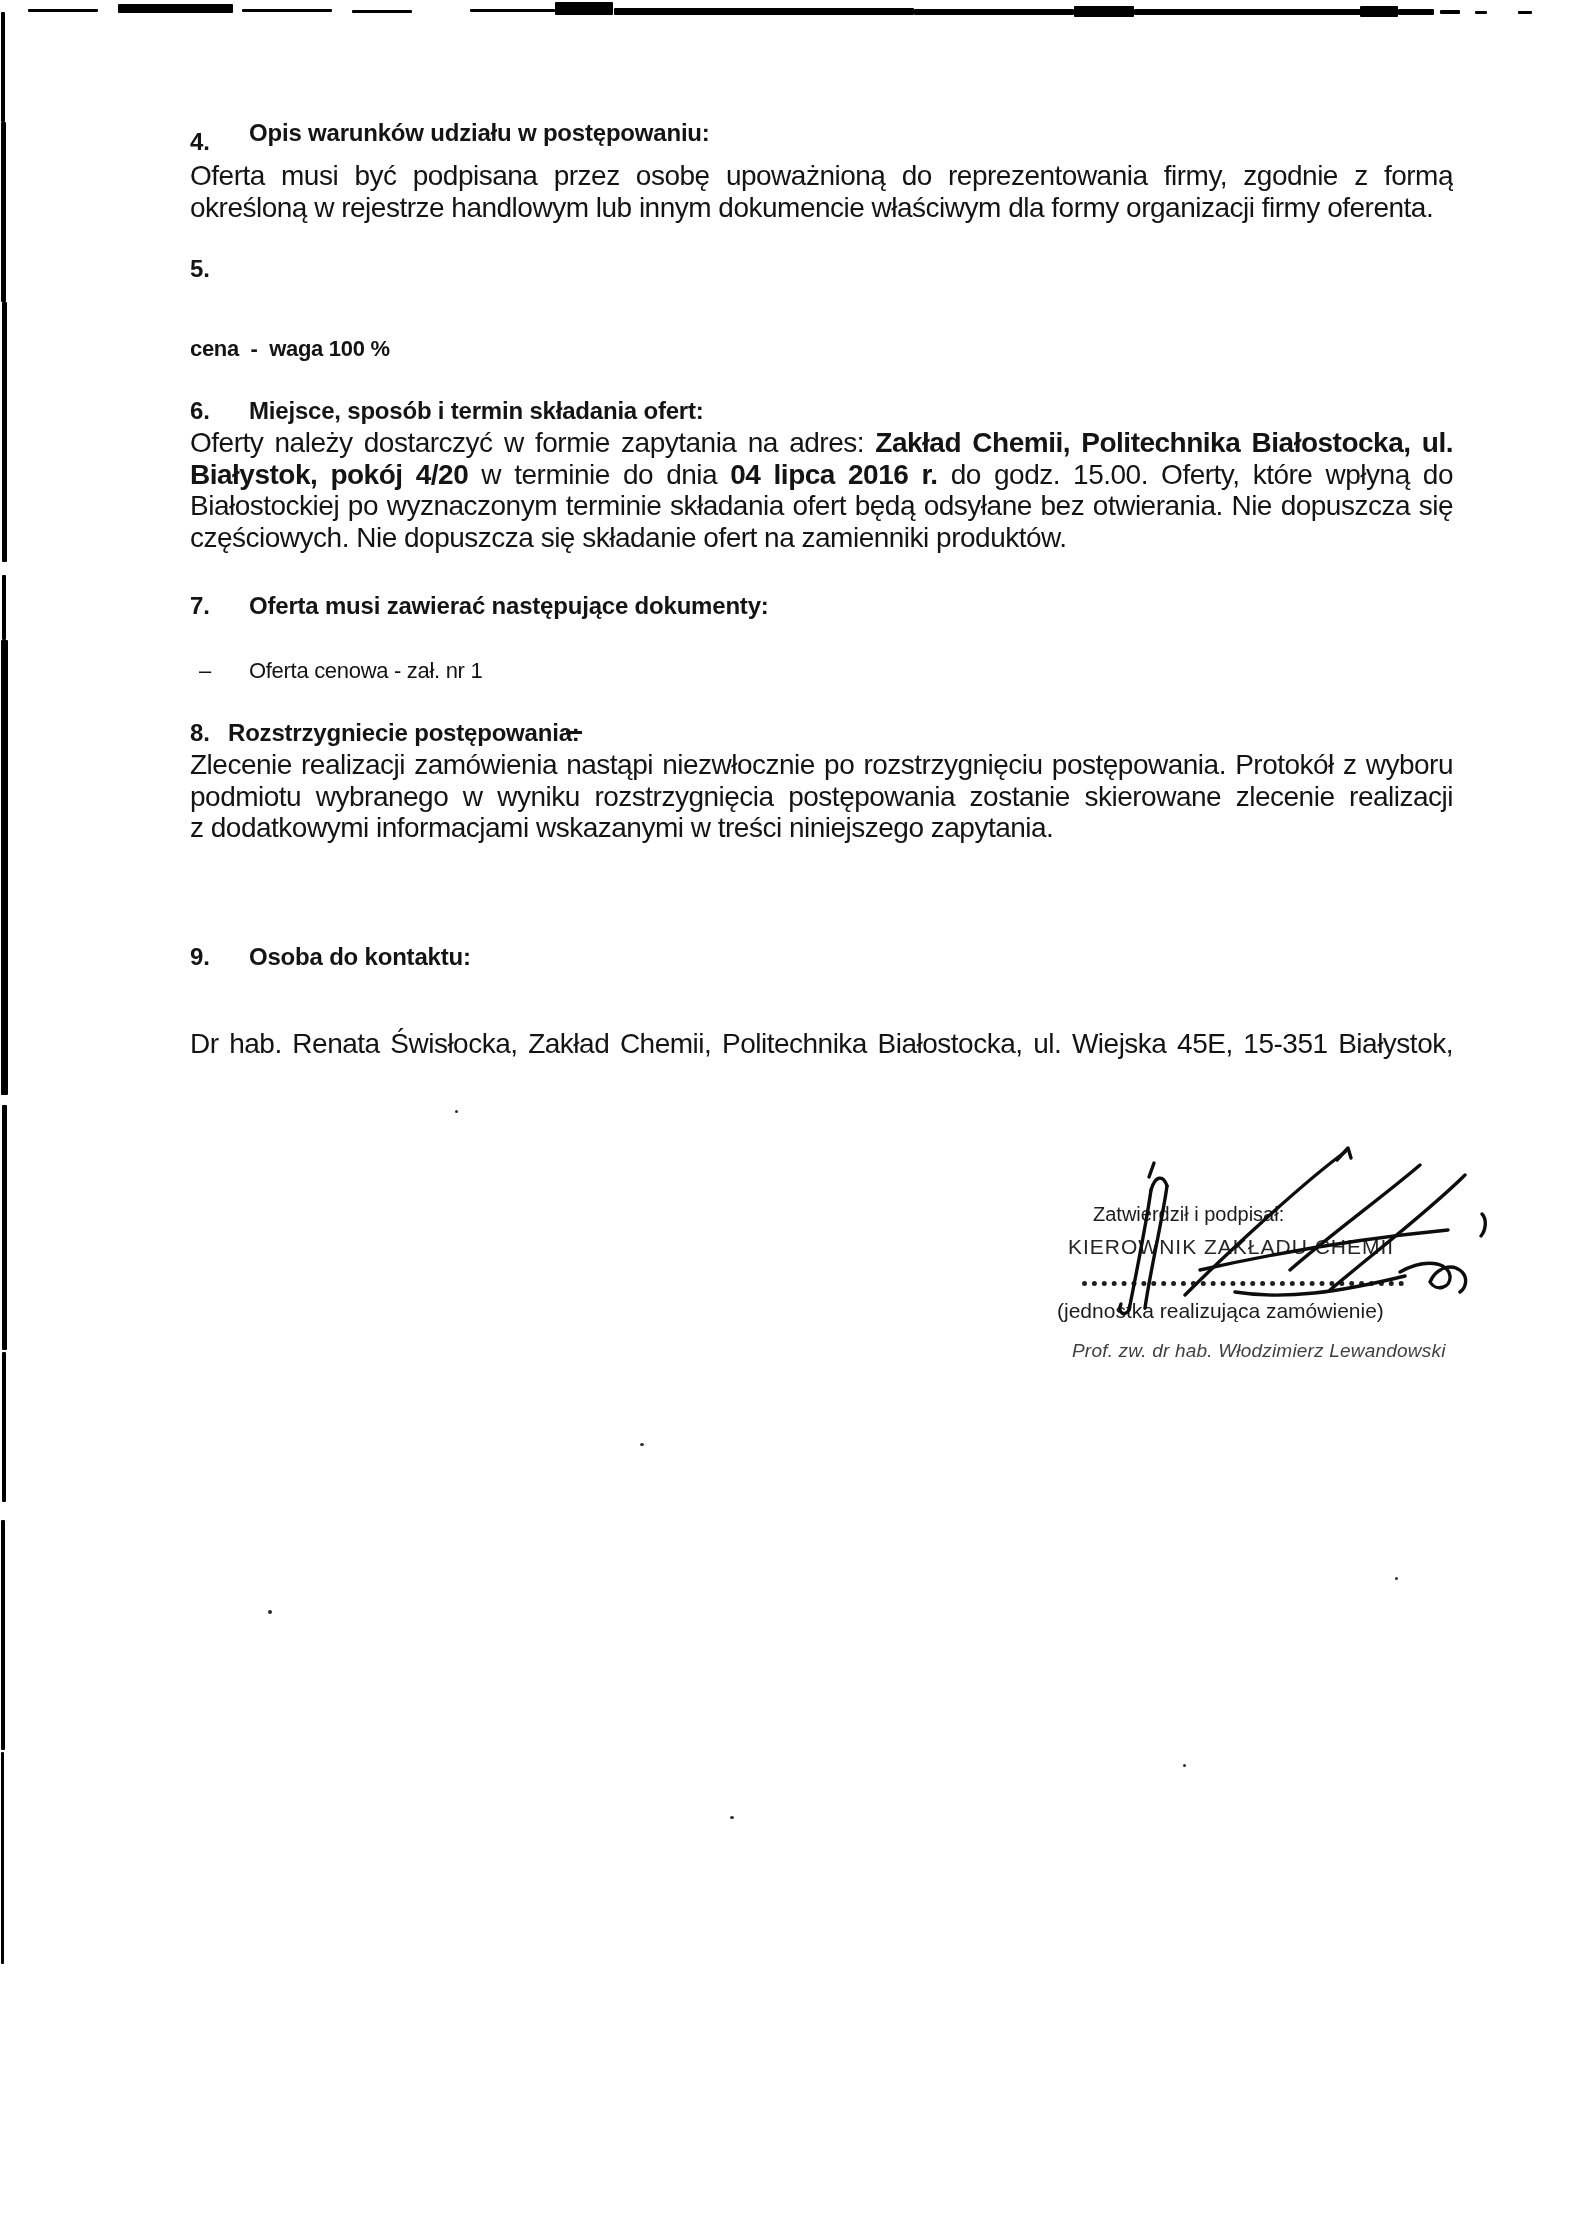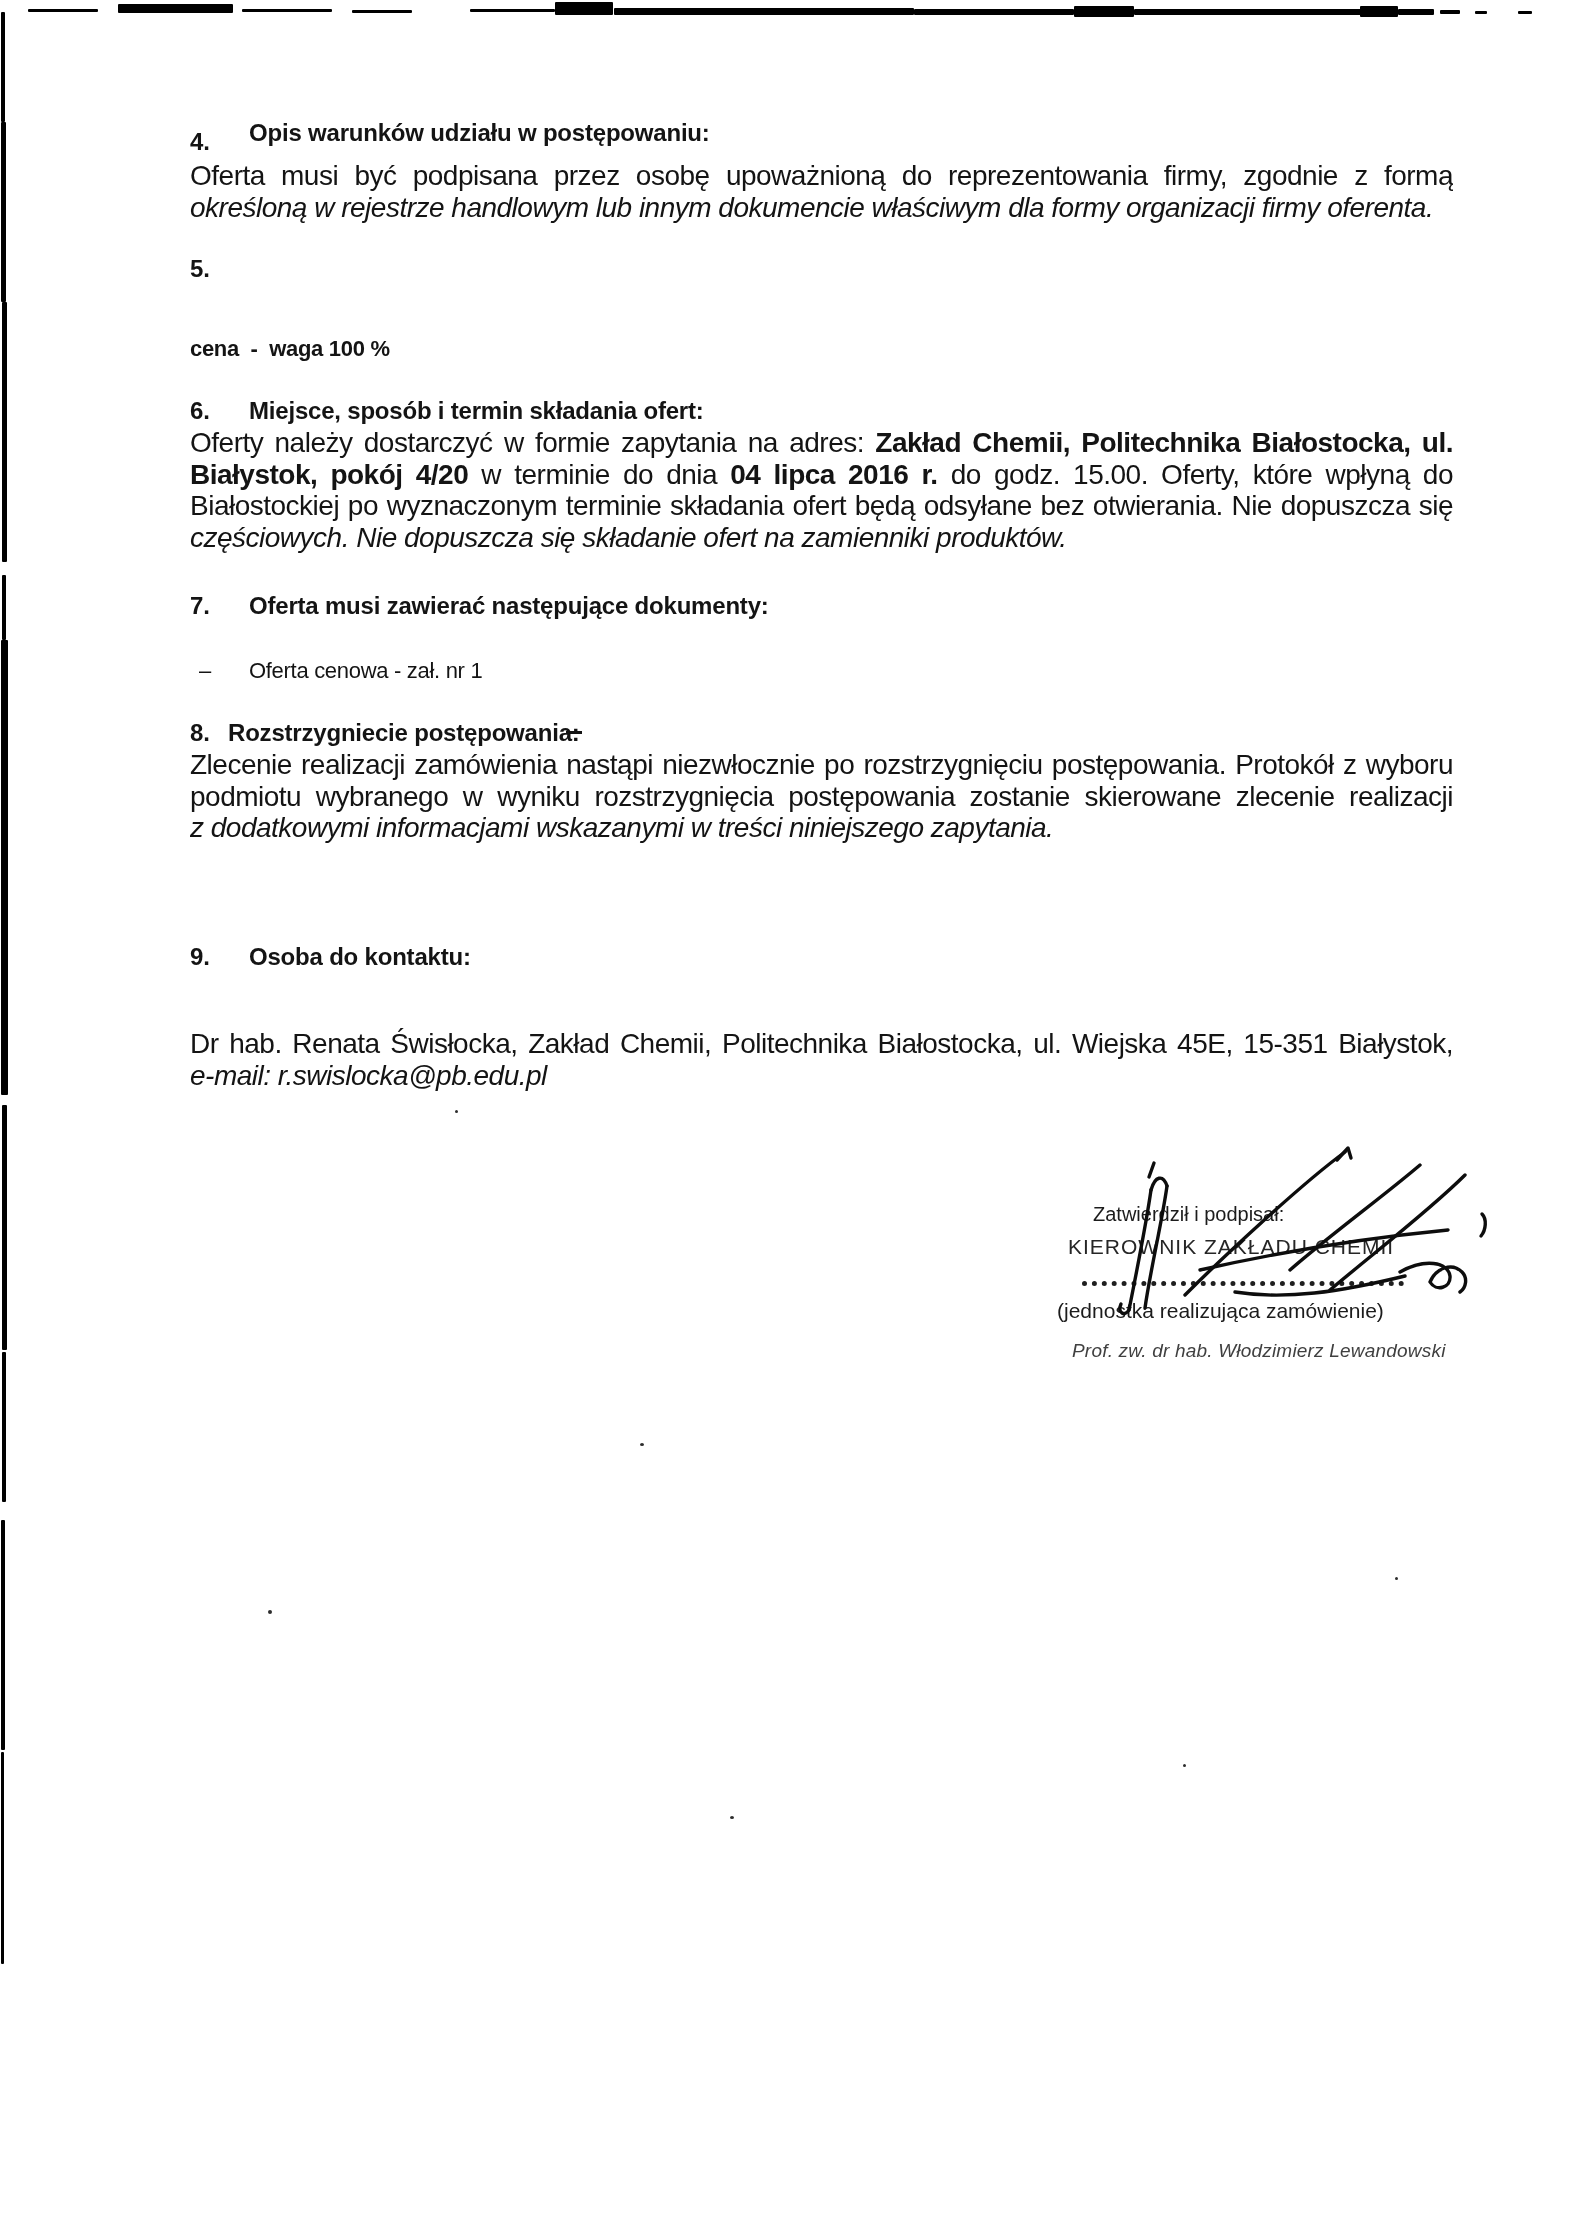--- a/index.html
+++ b/index.html
@@ -24,21 +24,21 @@
     white-space:nowrap;
   }
   
   .para{position:absolute;left:190px;width:1263px;}
   .line{
     font-size:28px;line-height:31.5px;height:31.5px;
     letter-spacing:-0.5px;
     text-align:justify;text-align-last:justify;
     overflow:hidden;white-space:normal;
   }
-  .line.last{text-align:left;text-align-last:left;font-style:italic;}
+  .line.last{text-align:left;text-align-last:left;}
   .b{font-weight:bold;}
   .u{border-bottom:3px solid #111;padding-bottom:1px;}
   .plain{
     position:absolute;font-size:22px;line-height:26px;
     letter-spacing:-0.3px;white-space:pre;
   }
   .colon-dash{
     display:inline-block;width:16px;height:3px;background:#141414;
     margin-left:-14px;vertical-align:7px;
   }
@@ -115,21 +115,20 @@
   <div class="para" style="top:749px;">
     <div class="line"><span>Zlecenie realizacji zamówienia nastąpi niezwłocznie po rozstrzygnięciu postępowania. Protokół z wyboru najkorzystniejszej</span></div>
     <div class="line"><span>podmiotu wybranego w wyniku rozstrzygnięcia postępowania zostanie skierowane zlecenie realizacji zamówienia lub umowa</span></div>
     <div class="line last"><span>z dodatkowymi informacjami wskazanymi w treści niniejszego zapytania.</span></div>
   </div>
 
   <span class="hnum" style="left:190px;top:944px;">9.</span>
   <span class="htitle" style="left:249px;top:944px;">Osoba do kontaktu:</span>
   <div class="para" style="top:1028px;">
     <div class="line"><span>Dr hab. Renata Świsłocka, Zakład Chemii, Politechnika Białostocka, ul. Wiejska 45E, 15-351 Białystok, tel. 663 434 448;</span></div>
-    <div class="line last"><span>e-mail: </span><span class="u">r.swislocka@pb.edu.pl</span></div>
   </div>
 
   <span class="sigline sig-approve" style="left:1093px;top:1203px;">Zatwierdził i podpisał:</span>
   <span class="sigline sig-role" style="left:1068px;top:1235px;">KIEROWNIK ZAKŁADU CHEMII</span>
   <div class="sig-dots" style="left:1082px;top:1281px;width:322px;"></div>
   <span class="sigline sig-unit" style="left:1057px;top:1299px;">(jednostka realizująca zamówienie)</span>
   <span class="sigline sig-name" style="left:1072px;top:1340px;">Prof. zw. dr hab. Włodzimierz Lewandowski</span>
 
   <svg class="scrawl" style="left:1100px;top:1140px;" width="400" height="200" viewBox="0 0 400 200">
     <g fill="none" stroke="#0d0d0d" stroke-width="3.4" stroke-linecap="round" stroke-linejoin="round">

